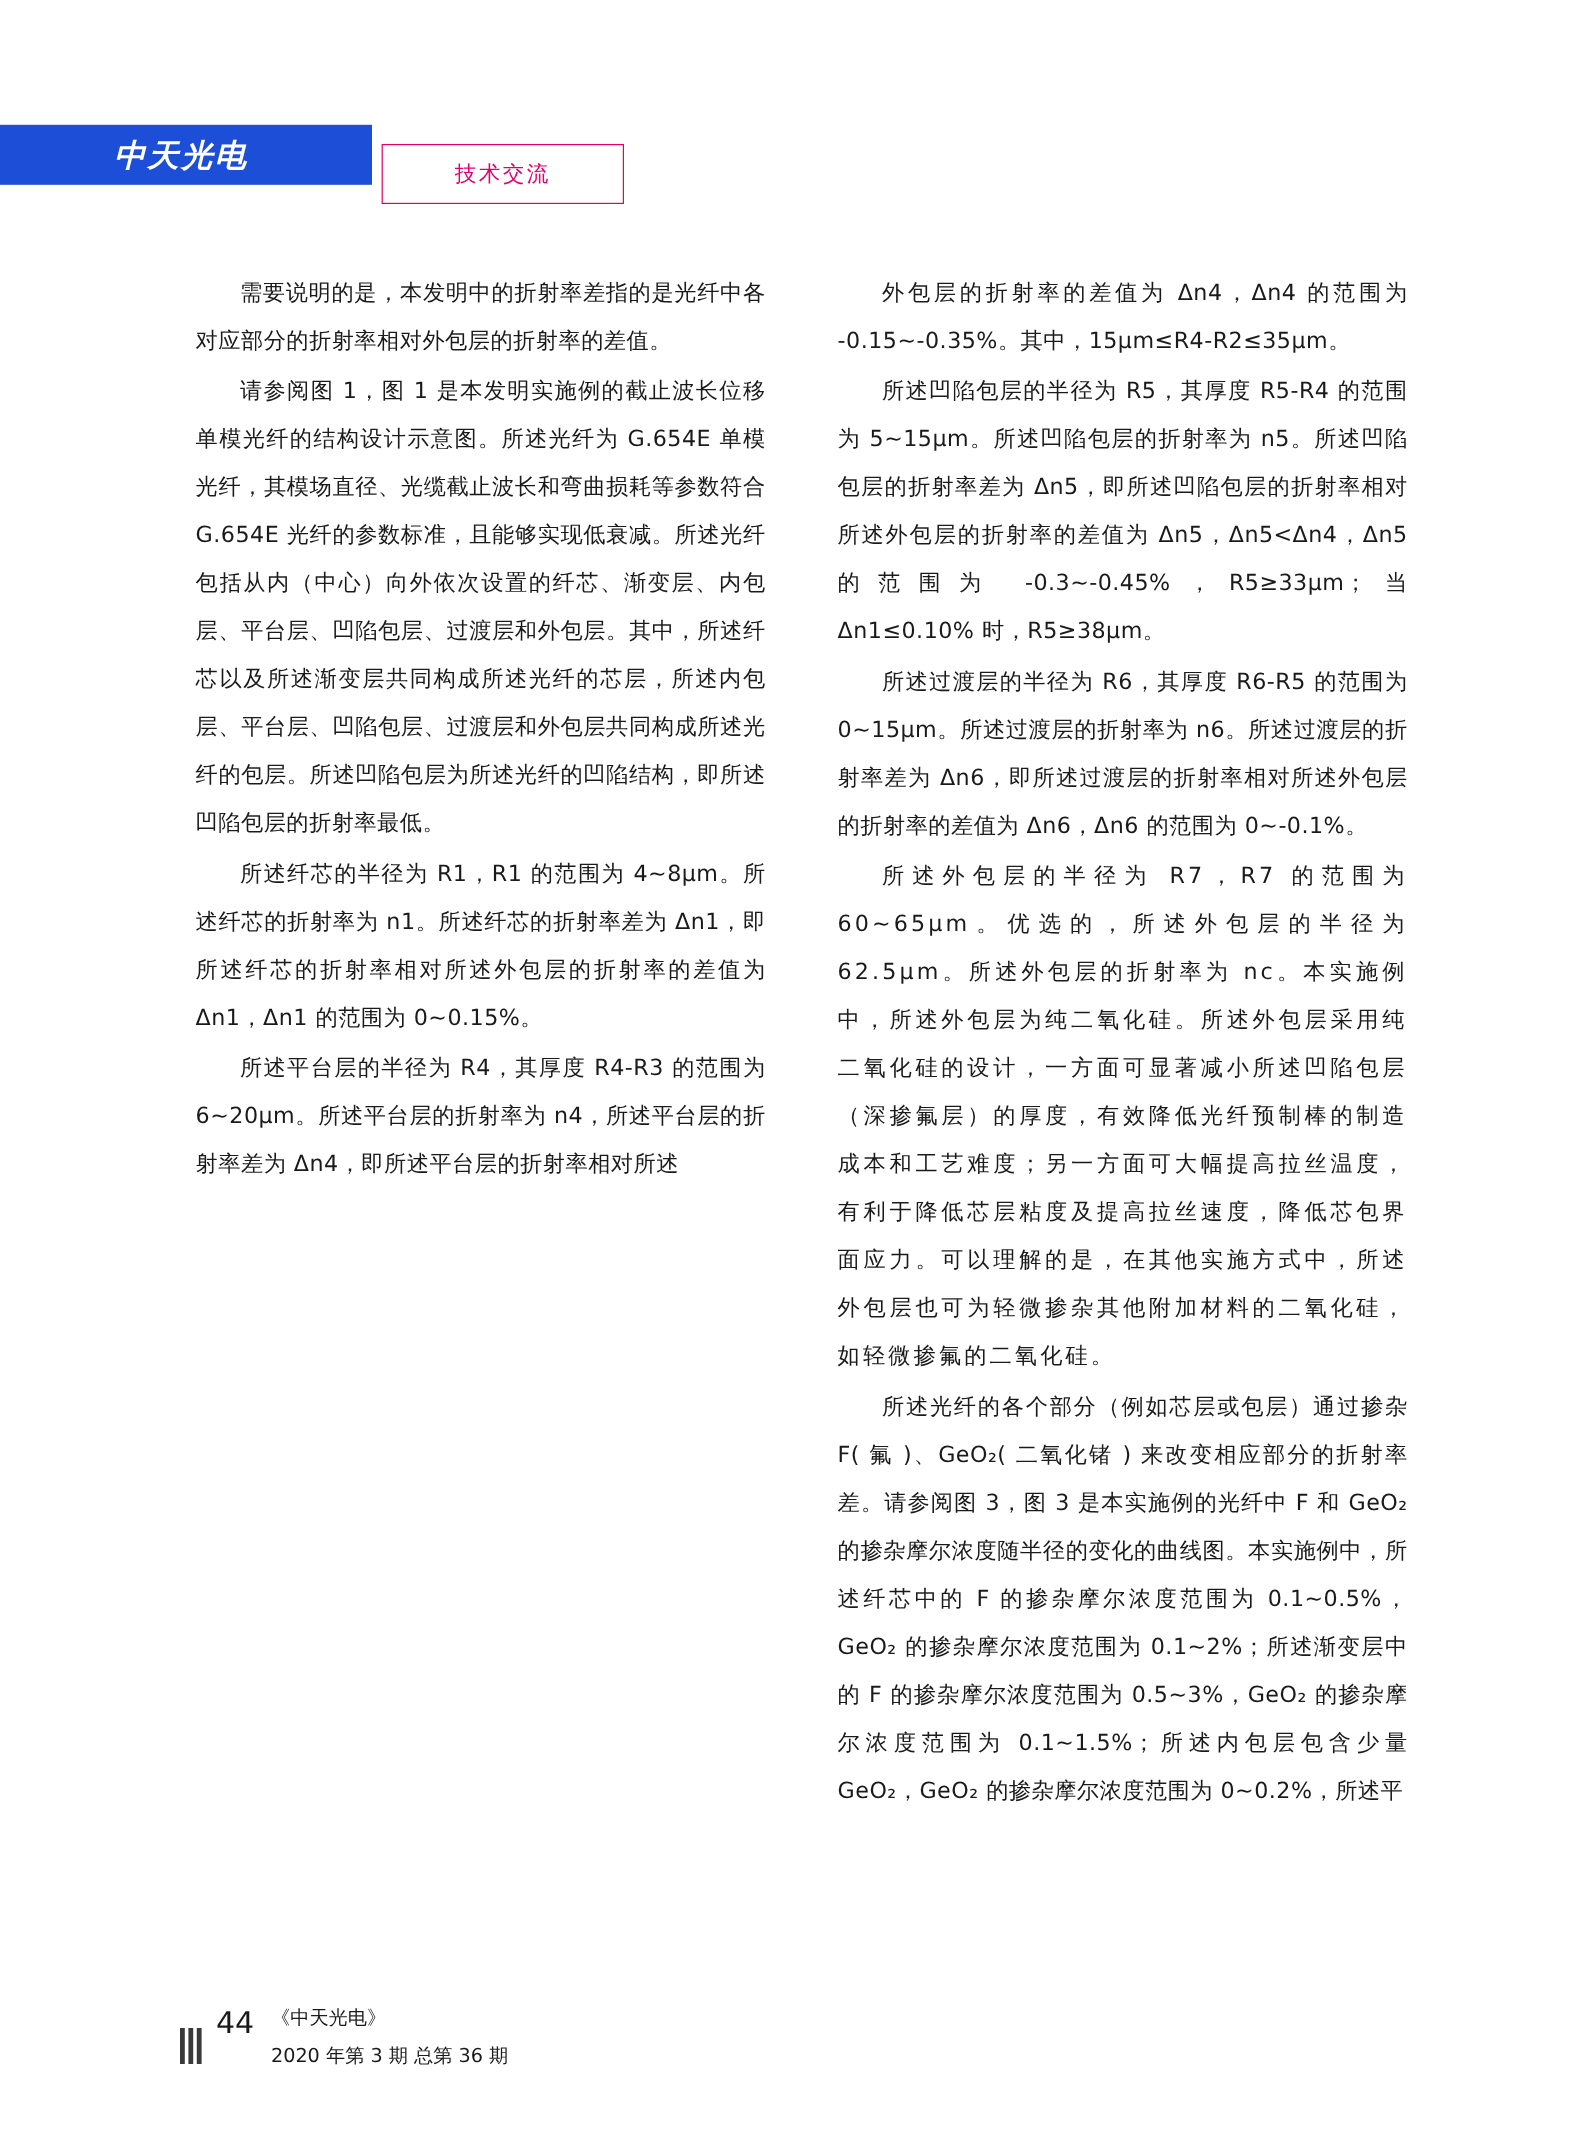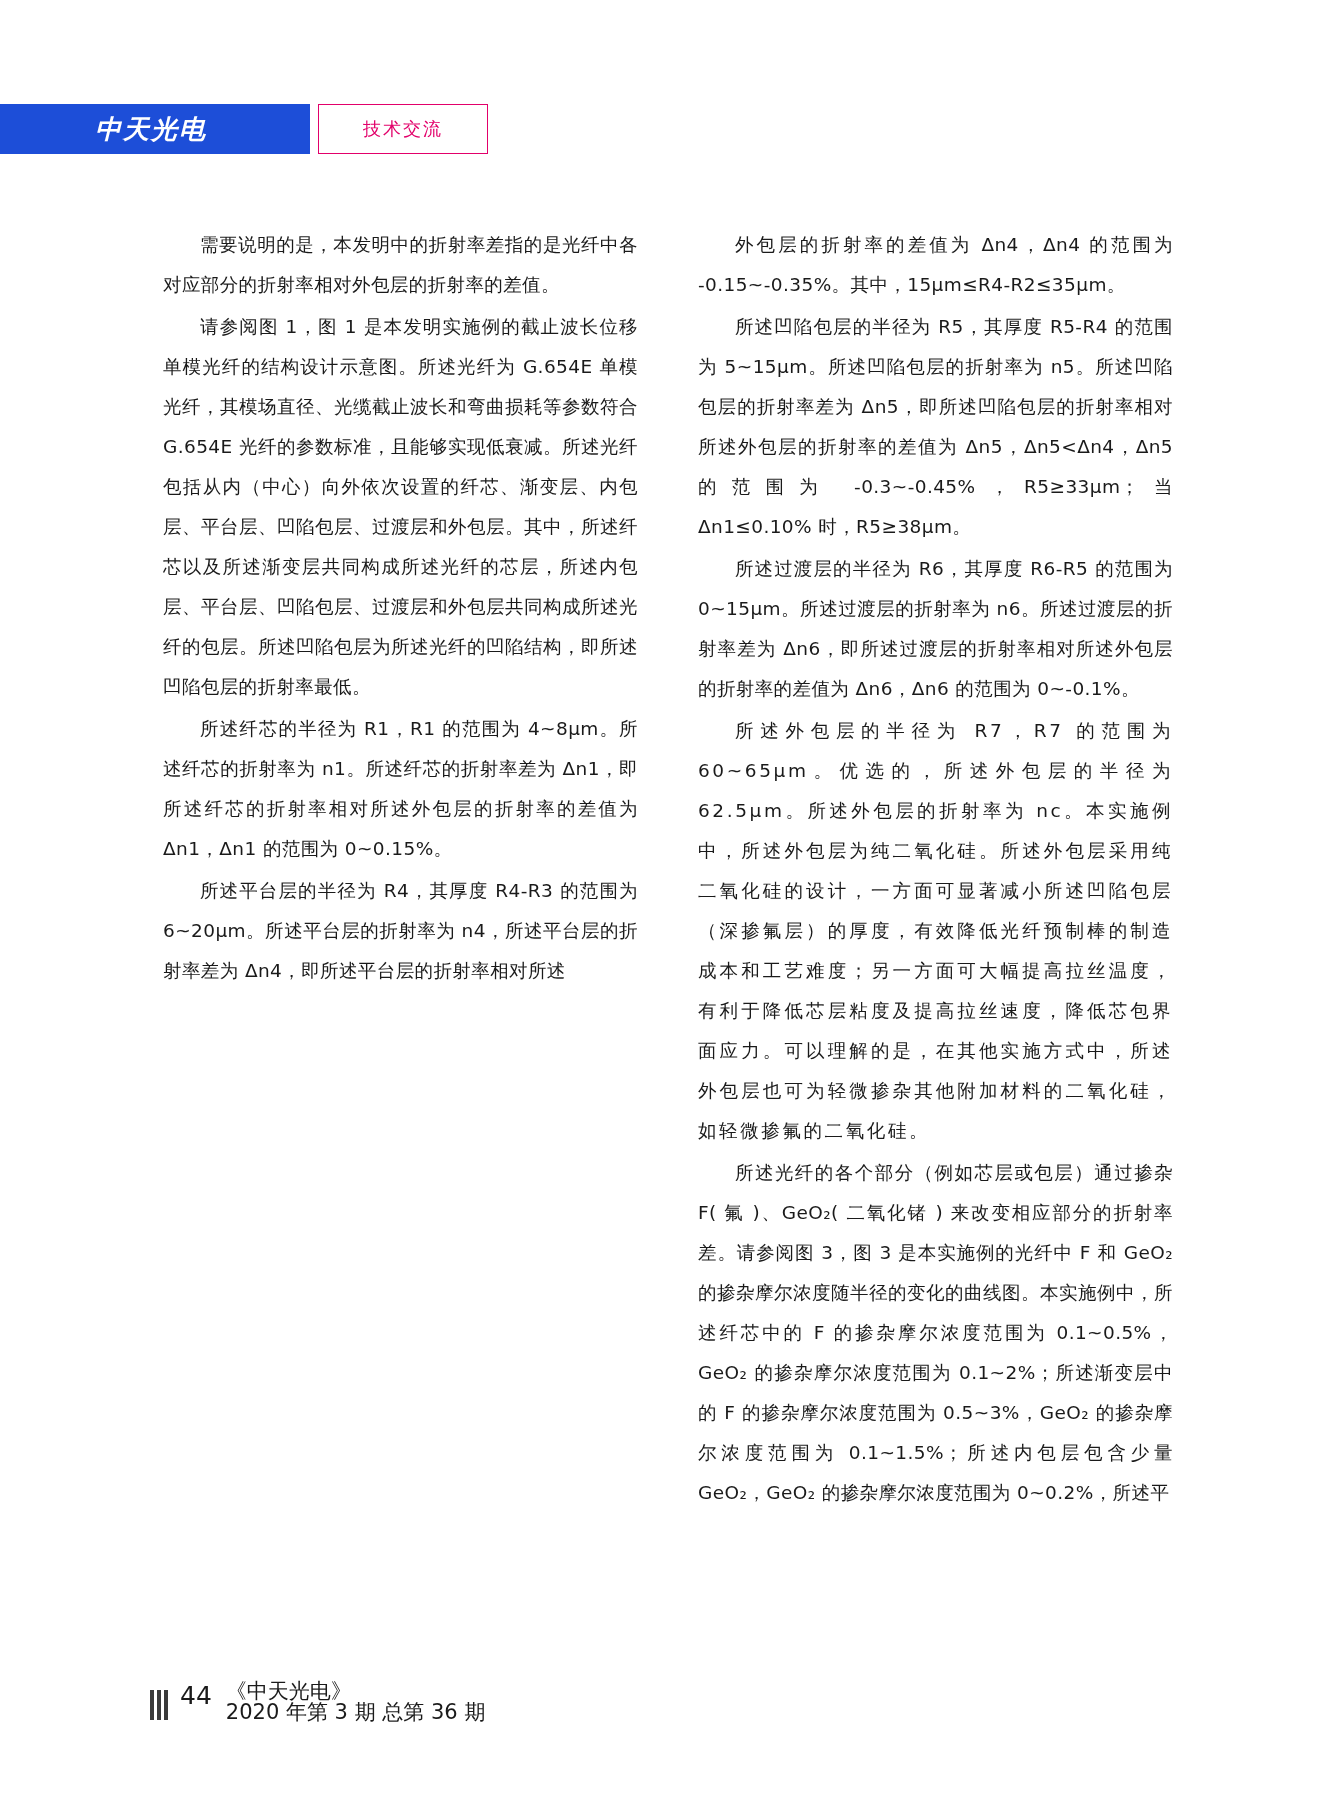--- a/index.html
+++ b/index.html
@@ -40,22 +40,22 @@
     font-size: 26px;
     font-weight: bold;
     letter-spacing: 2px;
     font-family: "DejaVu Sans", "Liberation Sans", sans-serif;
     font-style: italic;
     transform: translateX(-4px);
   }
   .header-tab {
     position: absolute;
     left: 318px;
-    top: 0;
-    width: 170px;
+    top: 16px;
+    width: 202px;
     height: 50px;
     border: 1px solid #e2006a;
     box-sizing: border-box;
     display: flex;
     align-items: center;
     justify-content: center;
   }
   .header-tab span {
     color: #e2006a;
     font-size: 18px;
@@ -111,25 +111,26 @@
   }
   .footer-page {
     font-size: 25px;
     font-family: "DejaVu Sans", "Liberation Sans", sans-serif;
     padding: 0 4px 2px 2px;
     color: #1a1a1a;
   }
   .footer-meta {
     display: flex;
     flex-direction: column;
-    font-size: 21px;
+    font-size: 16px;
     line-height: 21px;
     font-family: "DejaVu Sans", "Liberation Sans", sans-serif;
     color: #1a1a1a;
     padding-bottom: 1px;
+    gap: 10px;
   }
 </style>
 </head>
 <body>
 
 <div class="header">
   <div class="header-brand">
     <span class="brand-text">中天光电</span>
   </div>
   <div class="header-tab">

